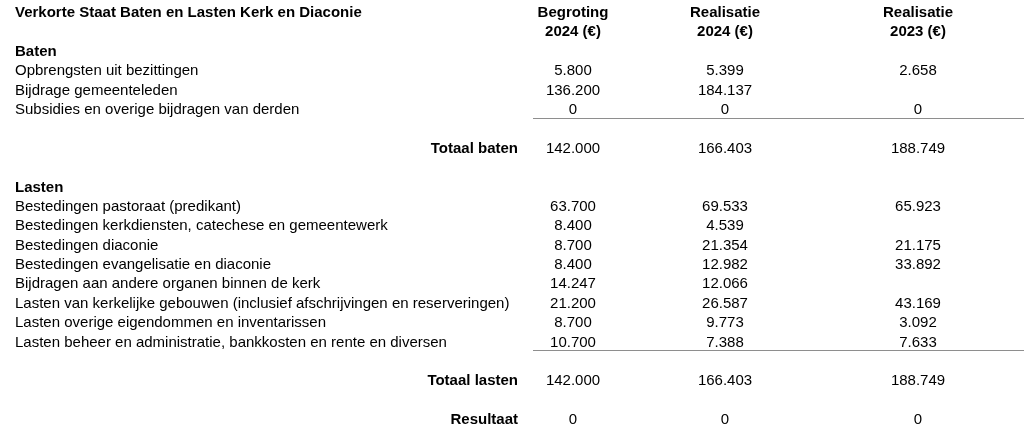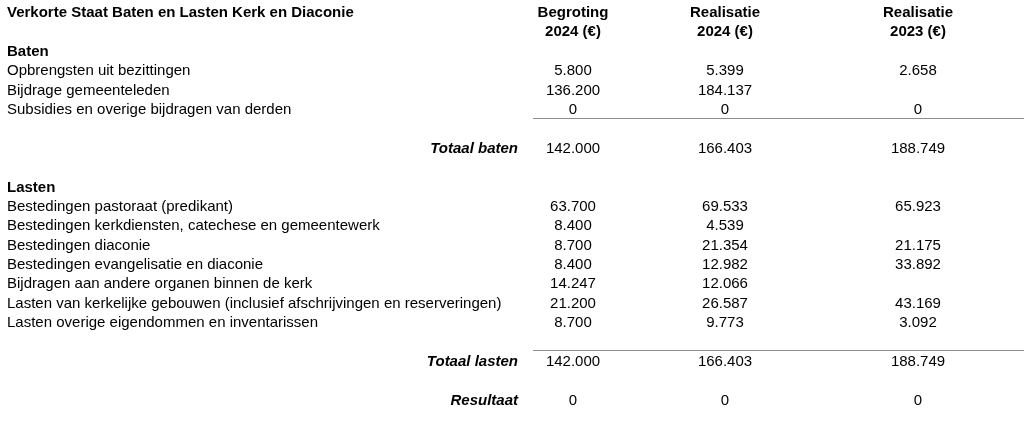--- a/index.html
+++ b/index.html
@@ -11,29 +11,29 @@
     background: #ffffff;
     color: #000000;
     font-family: "Liberation Sans", "DejaVu Sans", sans-serif;
     font-size: 15px;
     padding-top: 2px;
     overflow: hidden;
   }
   .row {
     display: grid;
     grid-template-columns: 1fr 110px 194px 192px;
-    padding: 0 10px 0 7px;
+    padding: 0 10px 0 15px;
     height: 19.4px;
     line-height: 19.4px;
     white-space: nowrap;
   }
   .spacer { height: 19.4px; }
   .c-label { text-align: left; overflow: hidden; }
   .c-num { text-align: center; }
-  .c-total-label { text-align: right; font-weight: bold; font-style: italic; }
+  .c-total-label { text-align: right; font-weight: bold; }
   .bold { font-weight: bold; }
   .rule {
     position: absolute;
     left: 533px;
     right: 0;
     height: 1px;
     background: #8e8e8e;
   }
   .rule-1 { top: 118px; }
   .rule-2 { top: 350px; }
@@ -136,20 +136,26 @@
     <div class="c-num">43.169</div>
   </div>
 
   <div class="row">
     <div class="c-label">Lasten overige eigendommen en inventarissen</div>
     <div class="c-num">8.700</div>
     <div class="c-num">9.773</div>
     <div class="c-num">3.092</div>
   </div>
 
+  <div class="row">
+    <div class="c-label">Lasten beheer en administratie, bankkosten en rente en diversen</div>
+    <div class="c-num">10.700</div>
+    <div class="c-num">7.388</div>
+    <div class="c-num">7.633</div>
+  </div>
 
   <div class="spacer"></div>
 
   <div class="row">
     <div class="c-total-label">Totaal lasten</div>
     <div class="c-num">142.000</div>
     <div class="c-num">166.403</div>
     <div class="c-num">188.749</div>
   </div>
 

